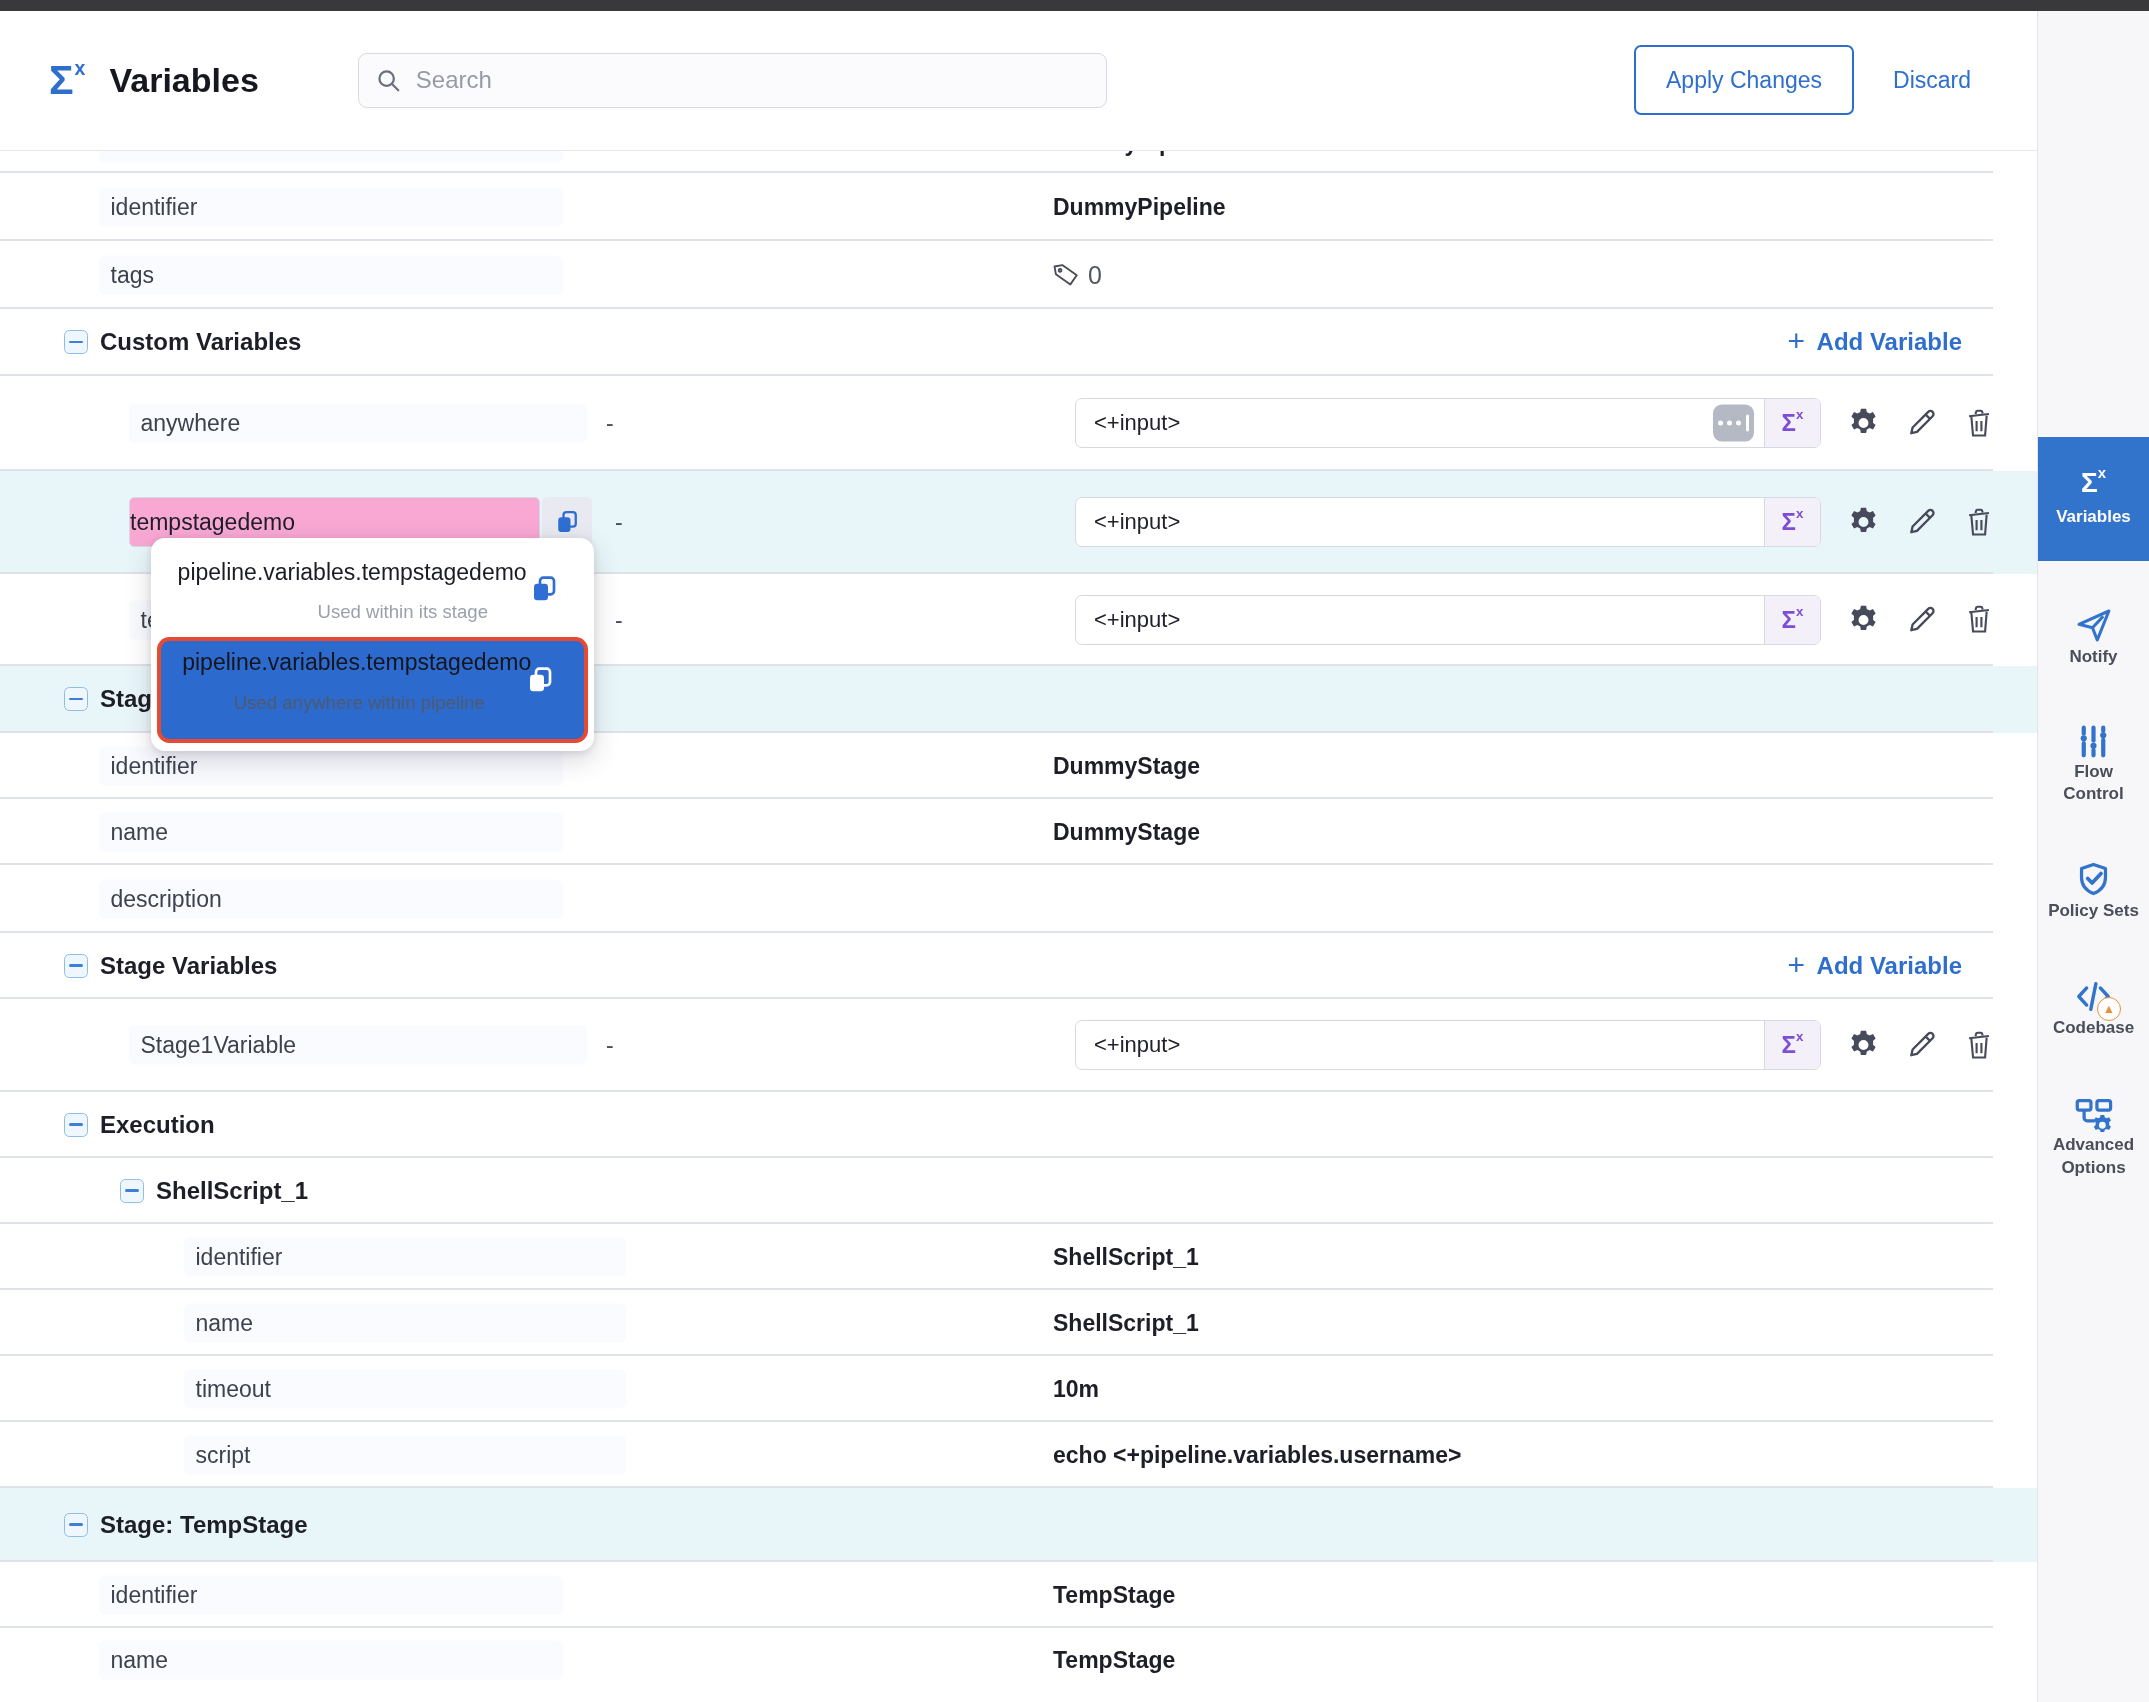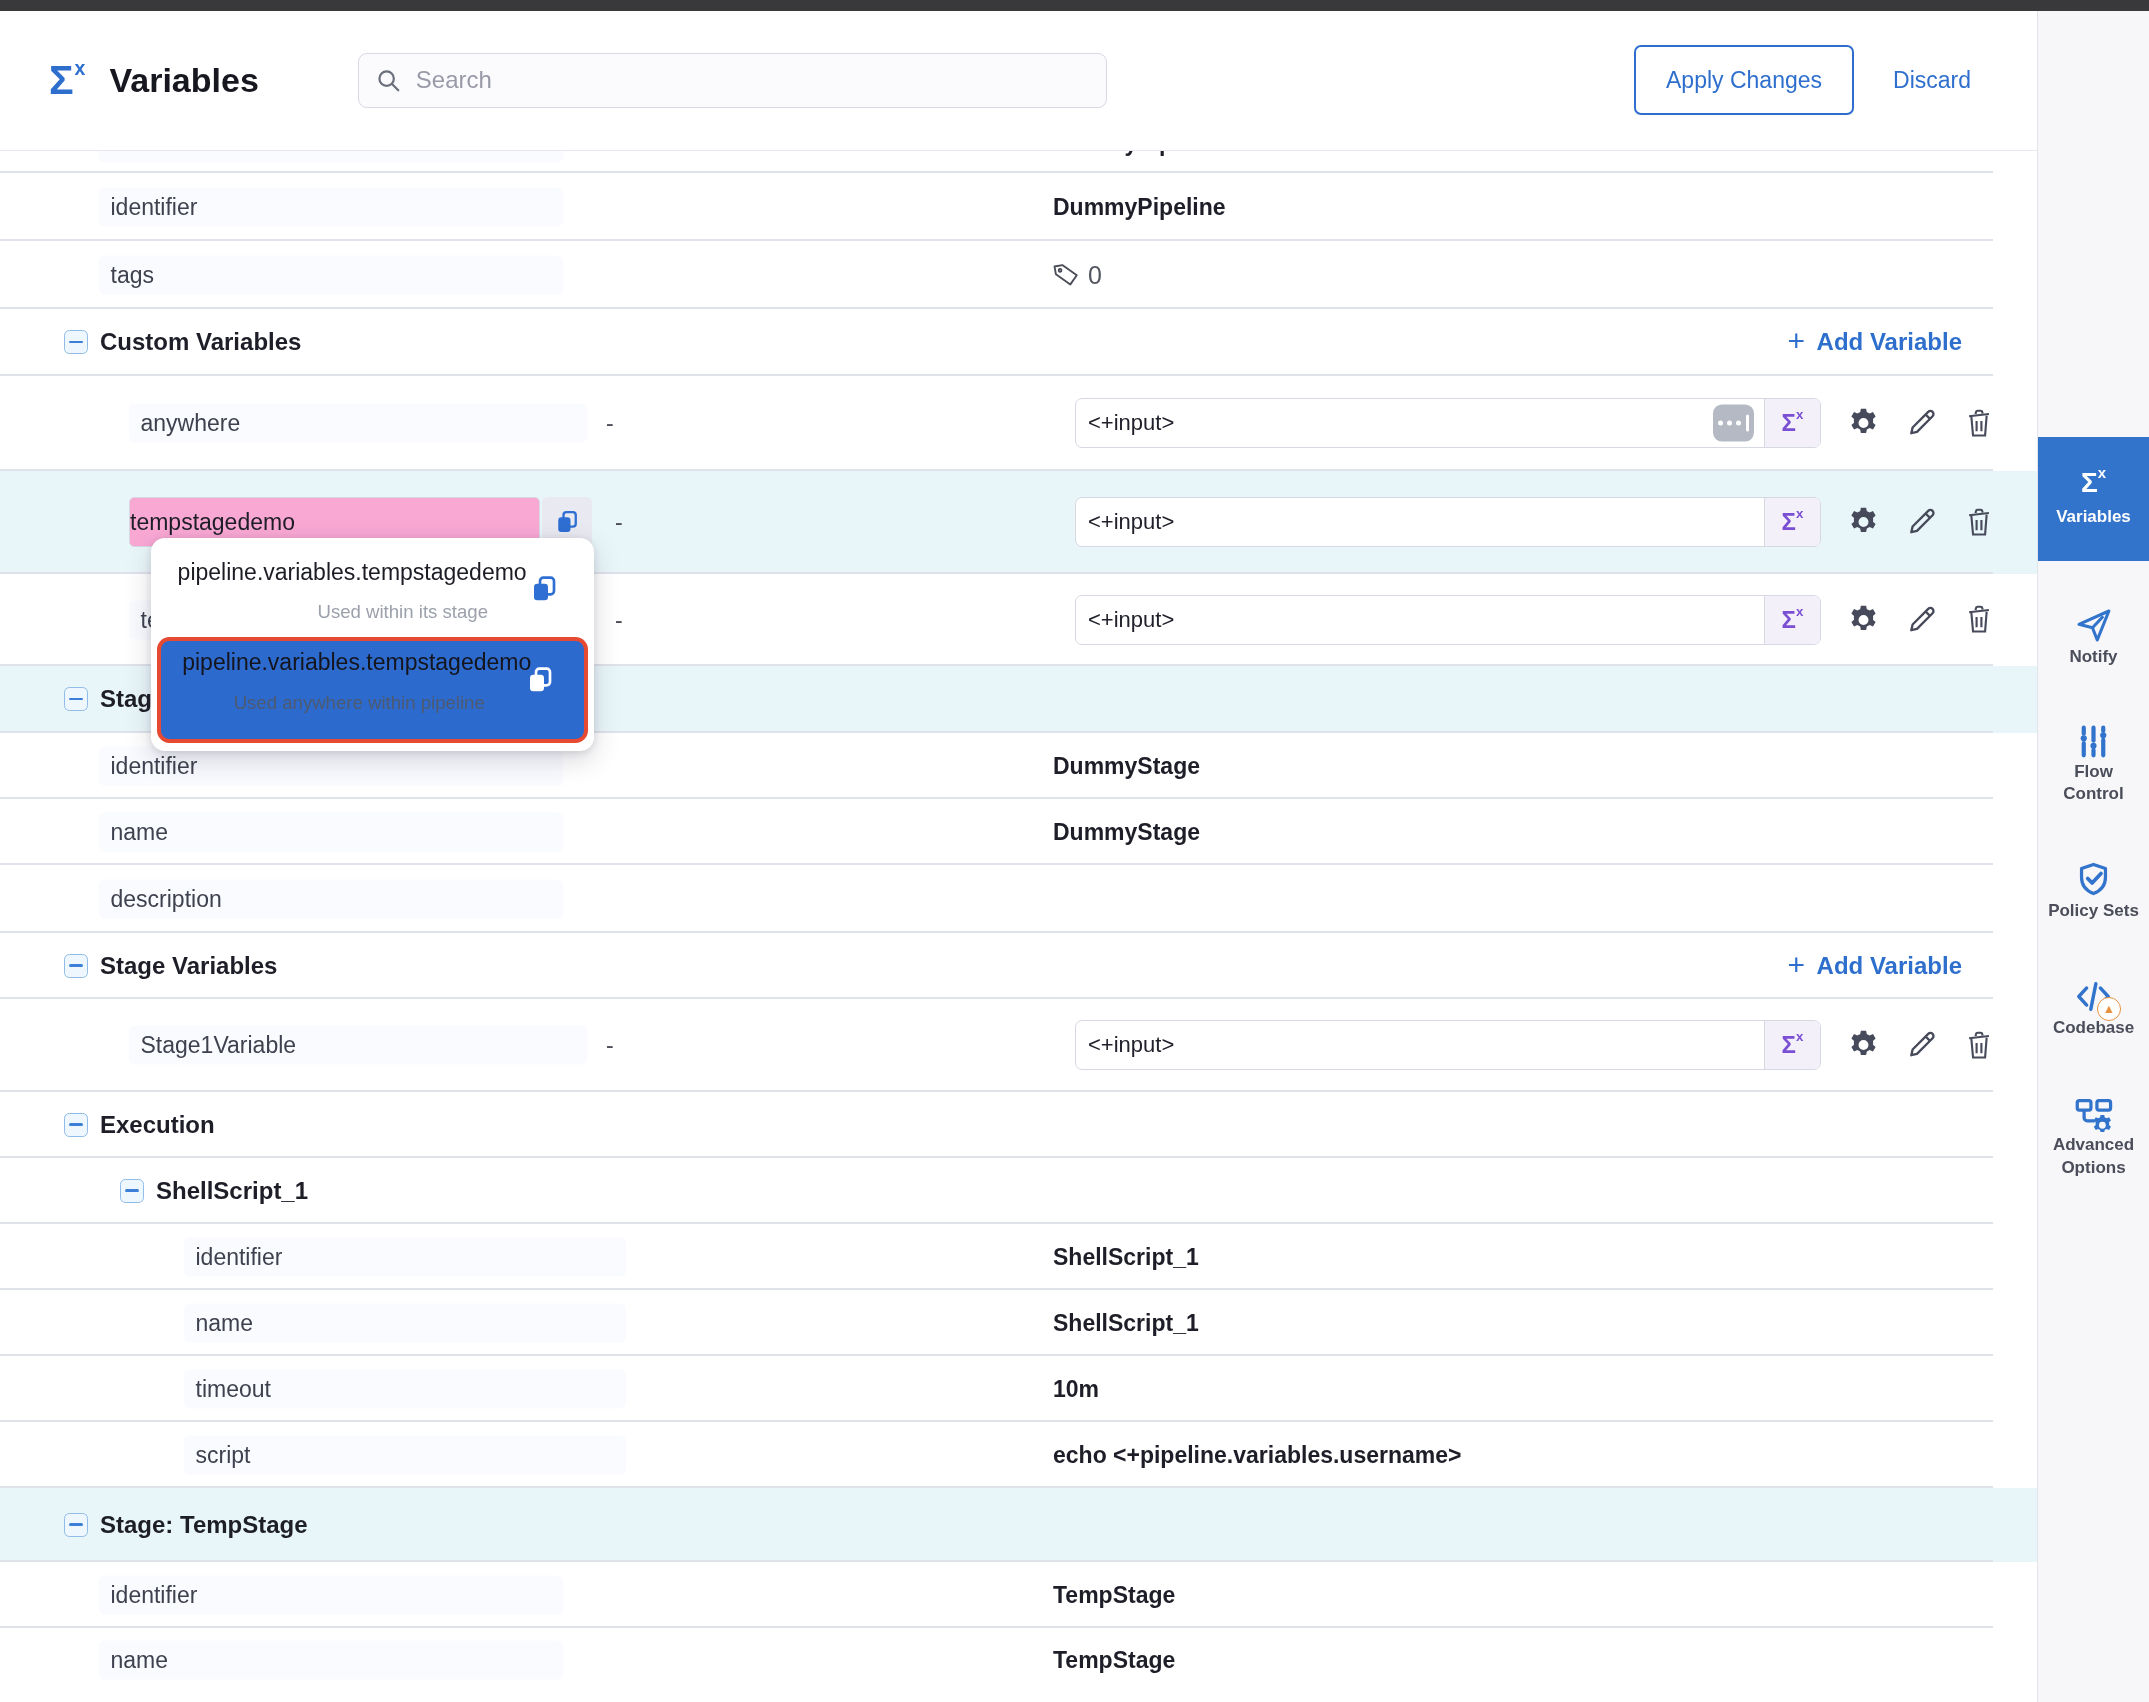--- a/index.html
+++ b/index.html
@@ -57,21 +57,21 @@
   .sec-title.b{font-weight:700;}
   .ml0{left:64px;} .ml1{left:120px;}
   .sec-title.t1{left:156px;}
   .addvar{position:absolute;right:75px;top:50%;transform:translateY(-50%);display:flex;
           align-items:center;gap:11.5px;color:#2e6fce;font-size:24px;font-weight:600;cursor:pointer;}
   .addvar .plus{font-size:30px;font-weight:500;line-height:1;position:relative;top:-0.9px;}
 
   .dash{position:absolute;left:606px;top:50%;transform:translateY(-50%);font-size:23px;color:#4a4d57;}
   .vinput{position:absolute;left:1075px;width:746px;height:50px;top:50%;transform:translateY(-50%);
           background:#fff;border:1.8px solid #d6d8e2;border-radius:7px;box-sizing:border-box;
-          display:flex;align-items:center;padding-left:12px;font-size:22px;color:#20212b;}
+          display:flex;align-items:center;padding-left:18px;font-size:22px;color:#20212b;}
   .sigchip{position:absolute;right:0;top:0;bottom:0;width:55px;background:#f3f0fa;
            border-left:1.8px solid #d6d8e2;border-radius:0 5.3px 5.3px 0;display:flex;
            align-items:center;justify-content:center;cursor:pointer;}
   .sig{color:#7a4fd4;font-size:24px;font-weight:600;line-height:1;}
   .sig sup{font-size:13.3px;position:relative;top:-2.7px;}
   .dotsbadge{position:absolute;right:66px;top:50%;transform:translateY(-50%);width:41px;height:37px;
              background:#b4b9c4;border-radius:8.9px;display:flex;align-items:center;
              justify-content:center;gap:3.5px;cursor:pointer;}
   .dotsbadge i{width:5.3px;height:5.3px;border-radius:50%;background:#fff;}
   .dotsbadge .bar{width:2.7px;height:17.7px;background:#fff;border-radius:1.8px;margin-left:1.8px;}

